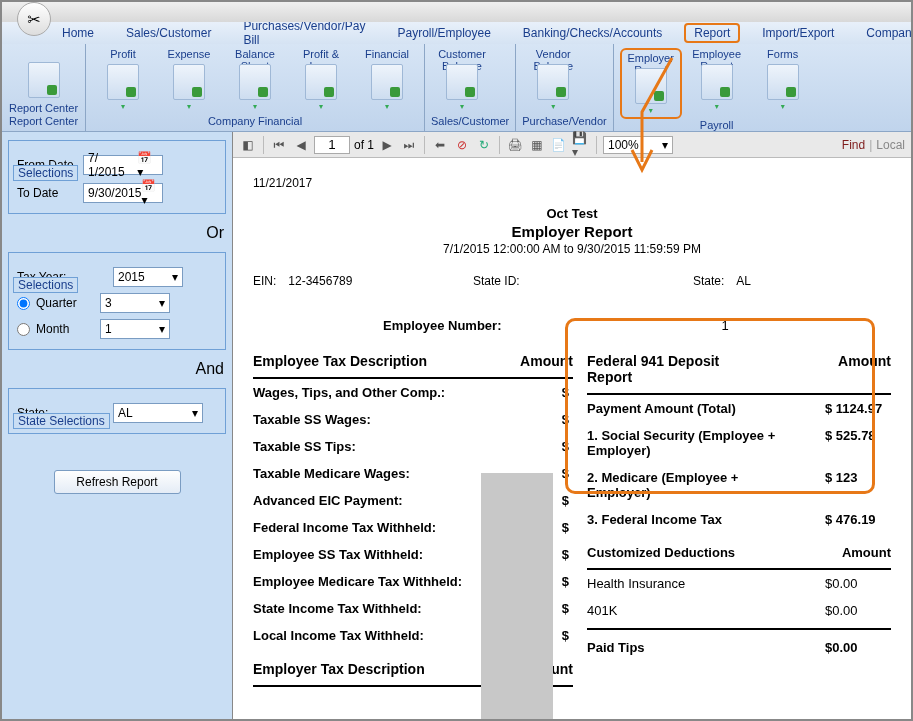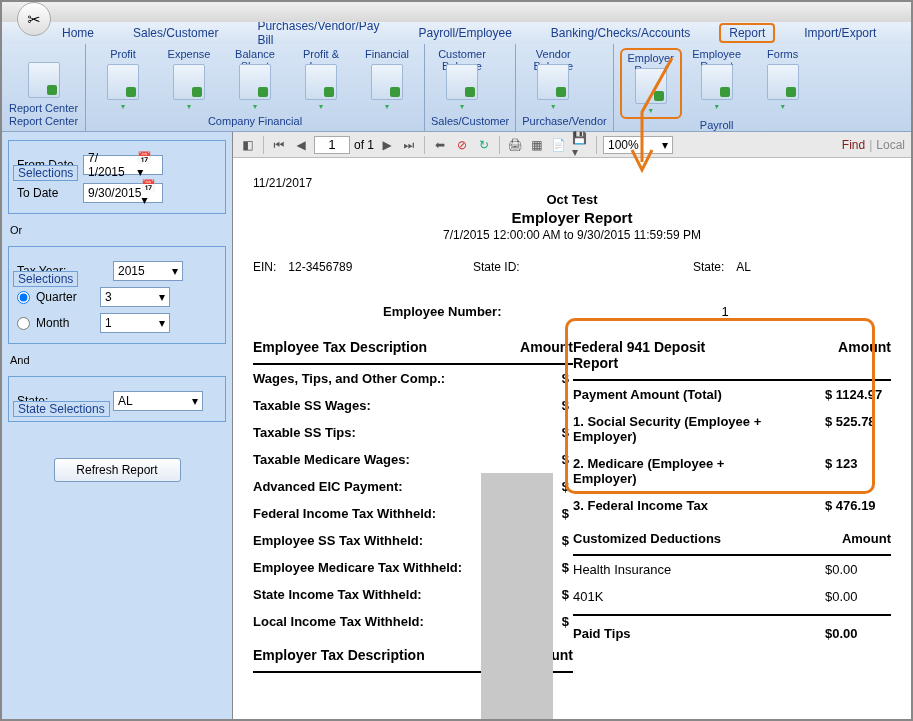--- a/index.html
+++ b/index.html
@@ -1,20 +1,20 @@
 <!DOCTYPE html>
 <html><head>
 <meta charset="utf-8">
 <style>
 * { box-sizing: border-box; margin: 0; padding: 0; }
 body { font-family: "Segoe UI", Tahoma, Arial, sans-serif; font-size: 12px; background: #fff; color: #000; }
 .app { width: 913px; height: 721px; border: 2px solid #888; background: #fff; position: relative; overflow: hidden; }
 .titlebar { height: 20px; background: linear-gradient(#f0f0f0,#d8d8d8); position: relative; }
 .titlebar .logo-circle { position:absolute; left:15px; top:0; width:34px; height:34px; border-radius:50%; background:linear-gradient(#fff,#ddd); border:1px solid #aaa; display:flex; align-items:center; justify-content:center; font-size:16px; z-index:10; }
-.menubar { height: 22px; background: linear-gradient(#e8f0fa,#d5e3f3); padding-left: 50px; display:flex; align-items:center; gap:19px; font-size:12px; }
+.menubar { height: 22px; background: linear-gradient(#e8f0fa,#d5e3f3); padding-left: 50px; display:flex; align-items:center; gap:12px; font-size:12px; }
 .menubar .menu-item { padding: 3px 10px; color: #1a3e8c; cursor:pointer; }
 .menubar .menu-item.highlighted { border:2px solid #e77817; border-radius:4px; padding:1px 8px; }
 .ribbon { height: 88px; background: linear-gradient(#d7e5f5,#c0d4ec); display:flex; border-bottom:1px solid #8ca6c6; }
 .ribbon-group { border-right:1px solid #8ca6c6; padding:4px 6px 2px 6px; display:flex; flex-direction:column; }
 .ribbon-group .items { display:flex; gap:4px; flex:1; }
 .ribbon-btn { width:62px; display:flex; flex-direction:column; align-items:center; cursor:pointer; position:relative; }
 .ribbon-btn .label { color:#1a3e8c; font-size:11px; text-align:center; line-height:12px; height:14px;}
 .ribbon-btn .icon { width:32px; height:36px; margin-top:2px; background:linear-gradient(#eef4fb,#cdddf0); border:1px solid #9fb8d6; border-radius:2px; position:relative; }
 .ribbon-btn .icon::after { content:""; position:absolute; bottom:2px; right:2px; width:10px; height:10px; background:#3a9a3a; border-radius:2px;}
 .ribbon-btn .dd { font-size:8px; color:#3a5; margin-top:2px;}
@@ -26,38 +26,38 @@
 .sidebar { width:230px; padding:8px 6px; display:flex; flex-direction:column; gap:6px; }
 .fieldset { border:1px solid #6fa0d6; background:#c9def4; padding:6px 8px 10px 8px; position:relative; }
 .fieldset .legend { position:absolute; top:-8px; left:4px; background:#c9def4; color:#1a3e8c; padding:0 4px; font-size:12px; border:1px solid #6fa0d6;margin-top:32px;}
 .row { display:flex; align-items:center; gap:6px; margin-top:8px; }
 .row label { width:60px; font-size:12px;}
 .date-input, .select { border:1px solid #7a9cc2; background:#fff; height:20px; padding:1px 4px; font-size:12px; }
 .date-input { width:80px; display:flex; align-items:center; justify-content:space-between;}
 .select { width:70px; display:flex; align-items:center; justify-content:space-between;}
 .radio-row { display:flex; align-items:center; gap:6px; margin-top:6px;}
 .radio-row input { margin:0; }
-.or-text, .and-text { font-size:11px; margin:4px 2px; }
+.or-text, .and-text { font-size:16px; margin:4px 2px;text-align:right; }
 .refresh-btn { margin:30px auto 0 auto; width:127px; height:24px; background:linear-gradient(#fefefe,#e4ecf6); border:1px solid #7a9cc2; border-radius:3px; font-size:12px; cursor:pointer; display:block;}
 .report-area { flex:1; background:#fff; border-left:1px solid #888; display:flex; flex-direction:column; }
 .toolbar { height:26px; background:#e9e9e9; border-bottom:1px solid #bbb; display:flex; align-items:center; padding:0 6px; gap:4px; font-size:12px;}
 .toolbar .tbtn { width:18px; height:18px; display:flex; align-items:center; justify-content:center; color:#555; cursor:pointer; }
 .toolbar .sep { width:1px; height:18px; background:#bbb; margin:0 2px;}
 .toolbar .page-input { width:36px; height:18px; border:1px solid #aaa; text-align:center; background:#fff; }
 .toolbar .zoom { width:70px; height:18px; border:1px solid #aaa; background:#fff; padding:0 4px; display:flex; align-items:center; justify-content:space-between;}
 .toolbar .spacer { flex:1; }
 .report-body { flex:1; overflow:hidden; padding:18px 20px 10px 20px; position:relative; }
-.rpt-head-date { font-size:12px; margin-bottom:2px;}
+.rpt-head-date { font-size:12px; margin-bottom:16px;}
 .rpt-title { text-align:center; font-size:13px; font-weight:bold;}
 .rpt-subtitle { text-align:center; font-size:15px; font-weight:bold; margin-top:2px;}
 .rpt-range { text-align:center; font-size:12px; margin-top:2px;}
 .rpt-info { display:flex; margin-top:18px; font-size:12px;}
 .rpt-info .col { display:flex; gap:12px;}
 .rpt-info .lab { }
-.rpt-main { display:flex; margin-top:14px;}
+.rpt-main { display:flex; gap:14px; margin-top:14px;}
 .rpt-left { width:320px; }
 .rpt-right { flex:1; position:relative;}
 .section-head { display:flex; justify-content:space-between; font-weight:bold; font-size:14px; border-bottom:2px solid #000; padding:6px 0 8px 0;}
 .section-head.small { font-size:13px; }
 .line { display:flex; justify-content:space-between; font-size:13px; padding:6px 4px 6px 0;}
 .line.bold { font-weight:bold; }
 .hr { border-top:2px solid #000; margin:4px 0;}
 .gray-block { position:absolute; left:248px; top:315px; width:72px; height:273px; background:#c8c8c8; }
 .highlight-box { position:absolute; border:3px solid #e77817; border-radius:10px; pointer-events:none; }
 .arrow-svg { position:absolute; pointer-events:none; }

